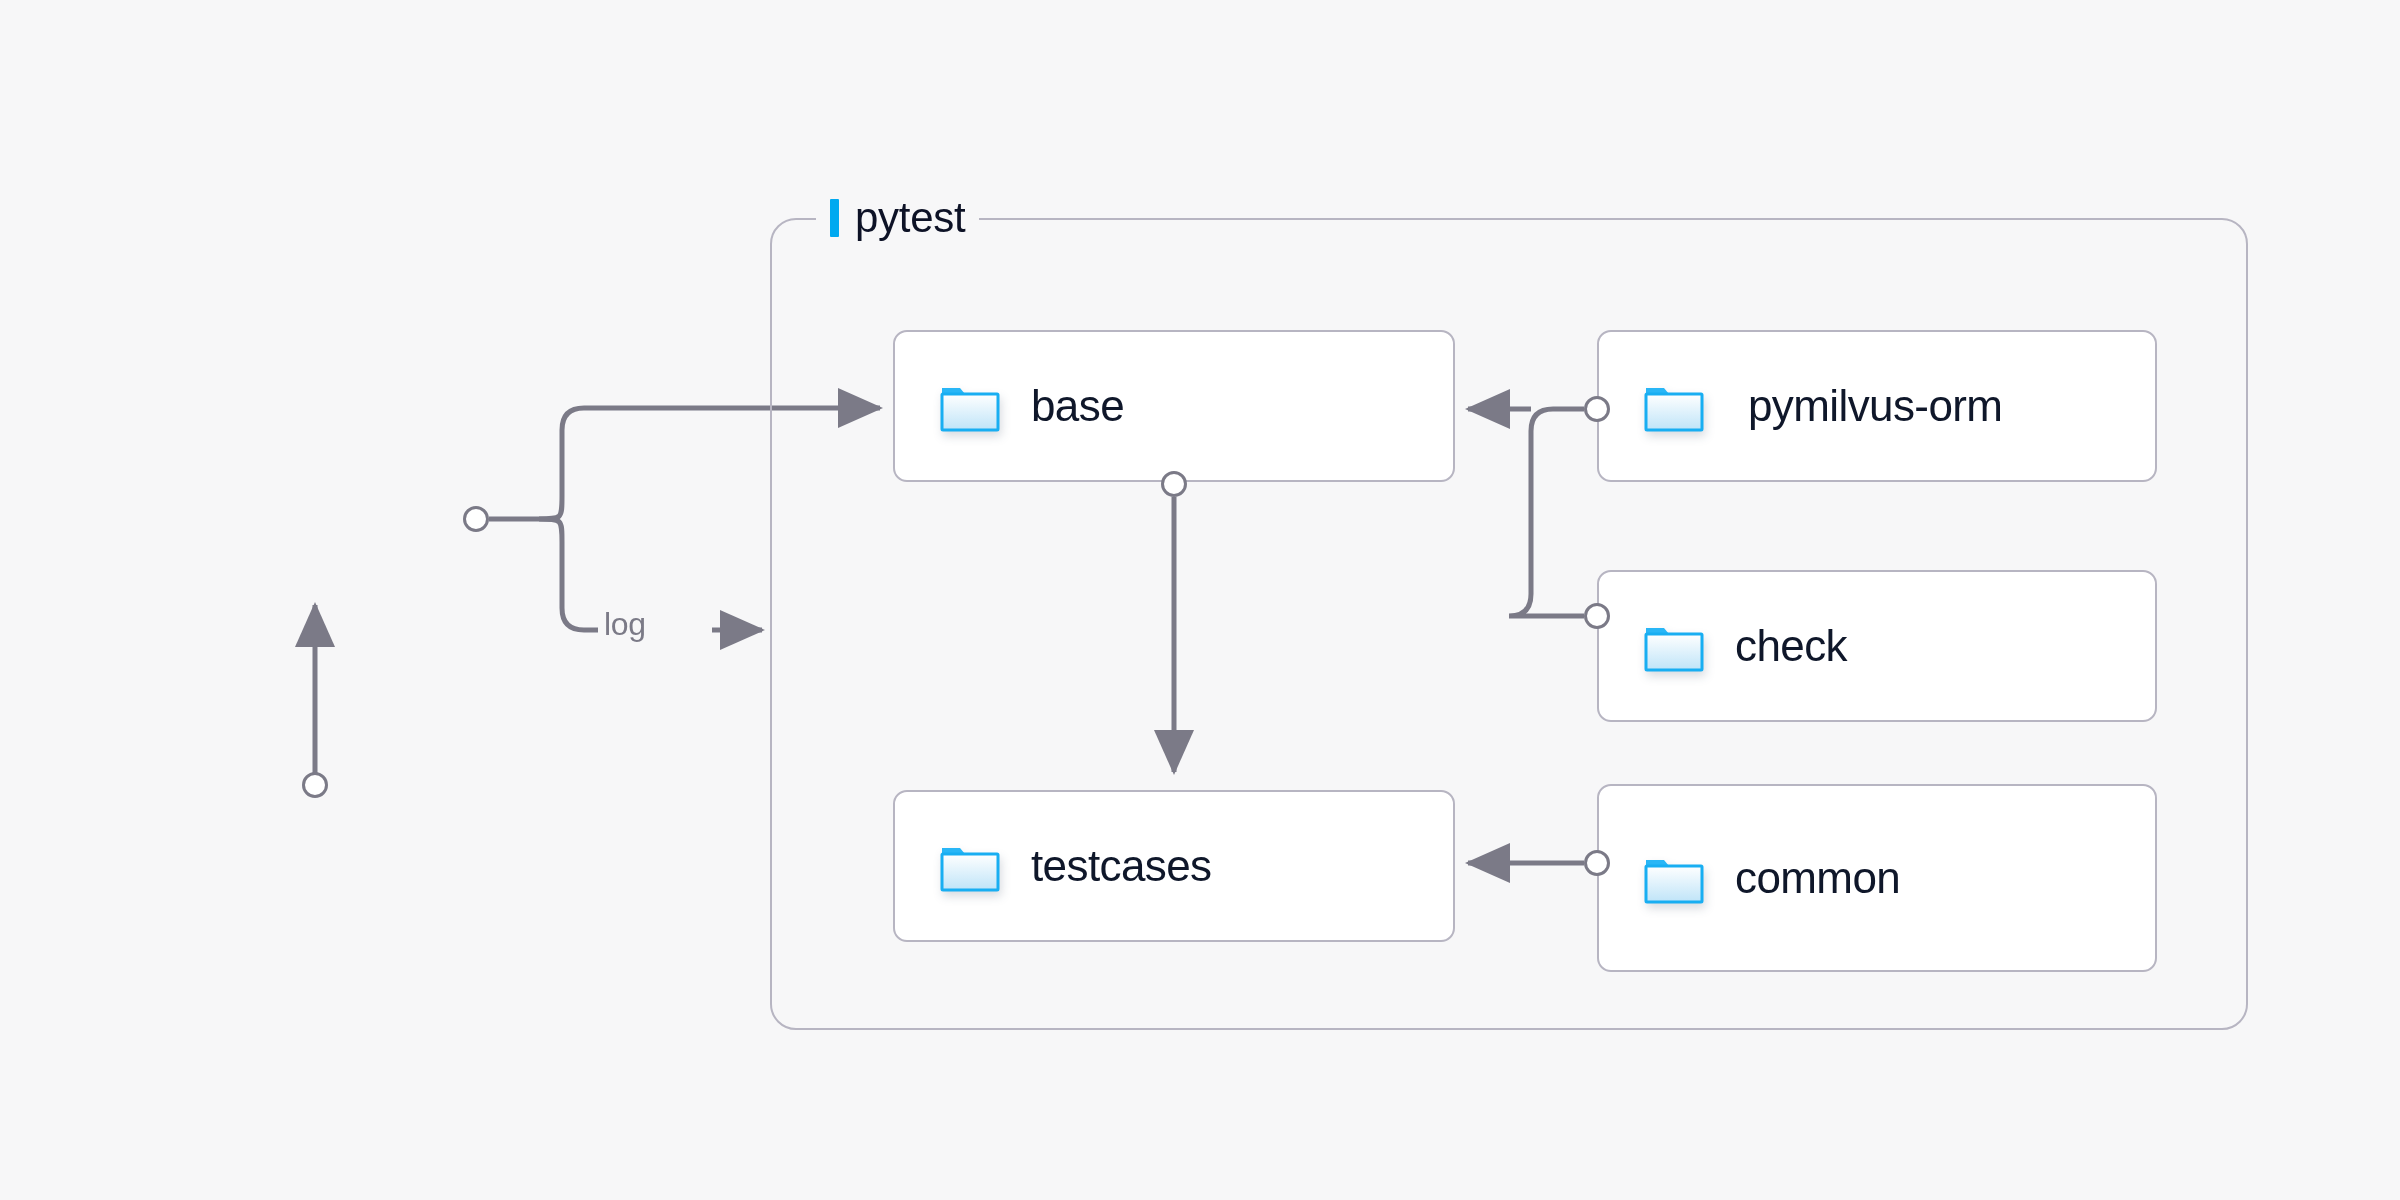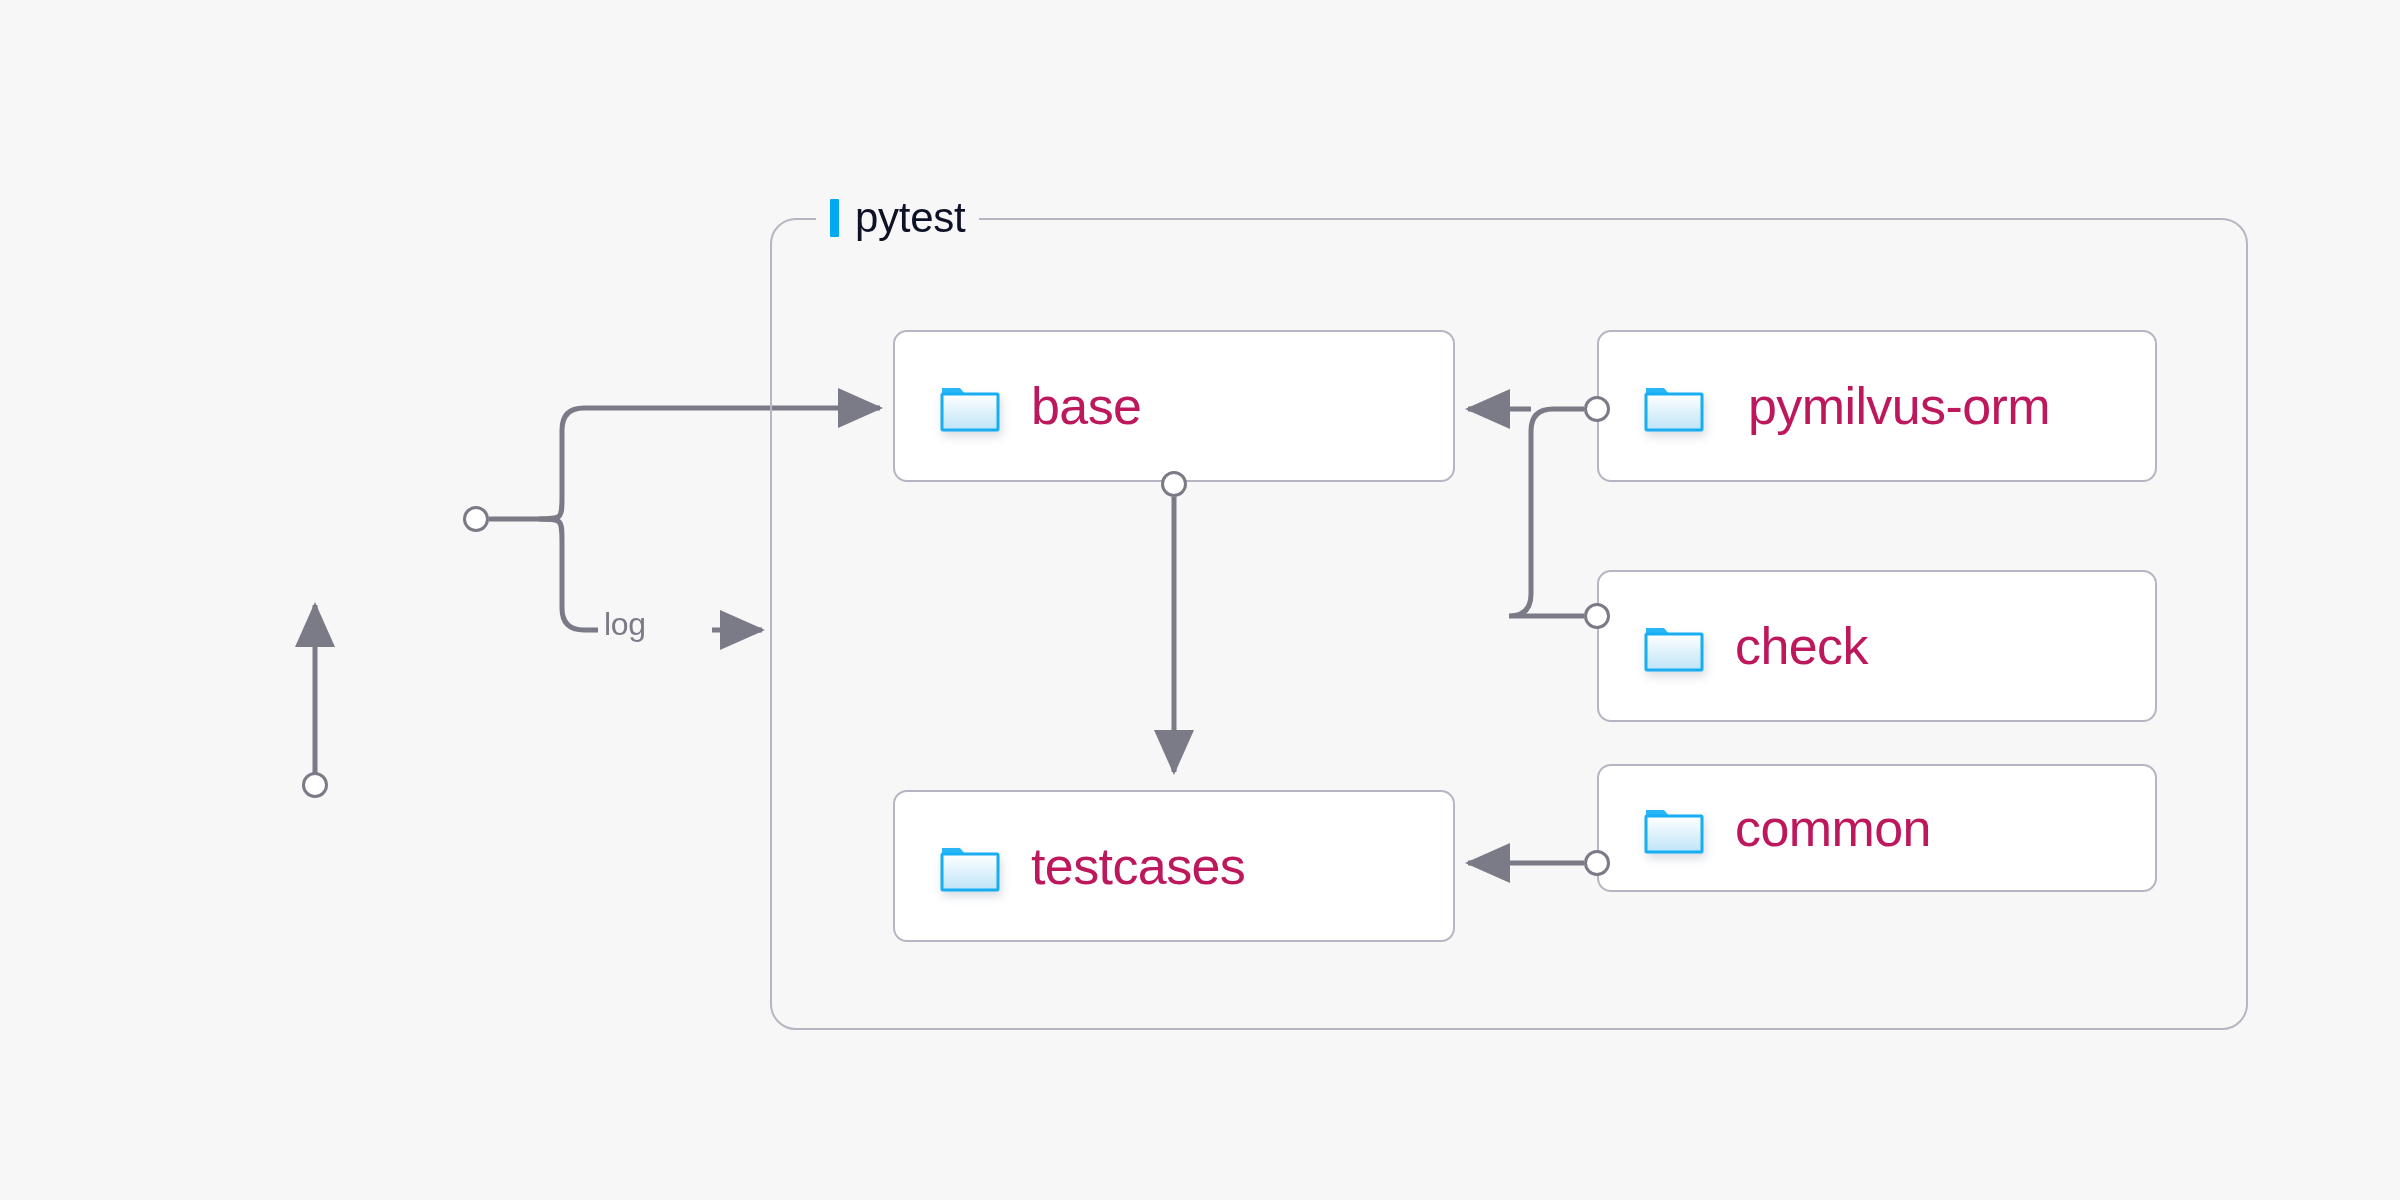--- a/index.html
+++ b/index.html
@@ -65,22 +65,22 @@
     box-sizing: border-box;
     background: #ffffff;
     border: 2px solid #b7b5c2;
     border-radius: 14px;
     display: flex;
     align-items: center;
     padding-left: 44px;
     gap: 30px;
   }
   .node-label {
-    font-size: 52px;
-    color: #be185d;
+    font-size: 44px;
+    color: #0f172a;
     letter-spacing: -0.6px;
     white-space: nowrap;
     line-height: 1;
   }
 
   
   .folder-icon {
     width: 62px;
     height: 54px;
     flex: none;
@@ -205,21 +205,21 @@
           <stop offset="1" stop-color="#bfe4f8"></stop>
         </linearGradient>
         <path d="M3 9 h18 l5 6 h33 v3 H3 Z" fill="#29b6f6"></path>
         <rect x="3" y="15" width="56" height="36" rx="1" fill="url(#fg6)" stroke="#18aef2" stroke-width="3"></rect>
       </svg>
     </span>
     <span class="node-label">check</span>
   </div>
   <div class="port" style="left:1584px; top:603px;"></div>
 
-  <div class="node" style="left:1597px; top:764px; width:560px; height:128px;">
+  <div class="node" style="left:1597px; top:784px; width:560px; height:188px;">
     <span class="folder-icon">
       <svg viewBox="0 0 62 54" width="62" height="54" aria-hidden="true">
         <linearGradient id="fg7" x1="0" y1="0" x2="0" y2="1">
           <stop offset="0" stop-color="#ffffff"></stop>
           <stop offset="1" stop-color="#bfe4f8"></stop>
         </linearGradient>
         <path d="M3 9 h18 l5 6 h33 v3 H3 Z" fill="#29b6f6"></path>
         <rect x="3" y="15" width="56" height="36" rx="1" fill="url(#fg7)" stroke="#18aef2" stroke-width="3"></rect>
       </svg>
     </span>

